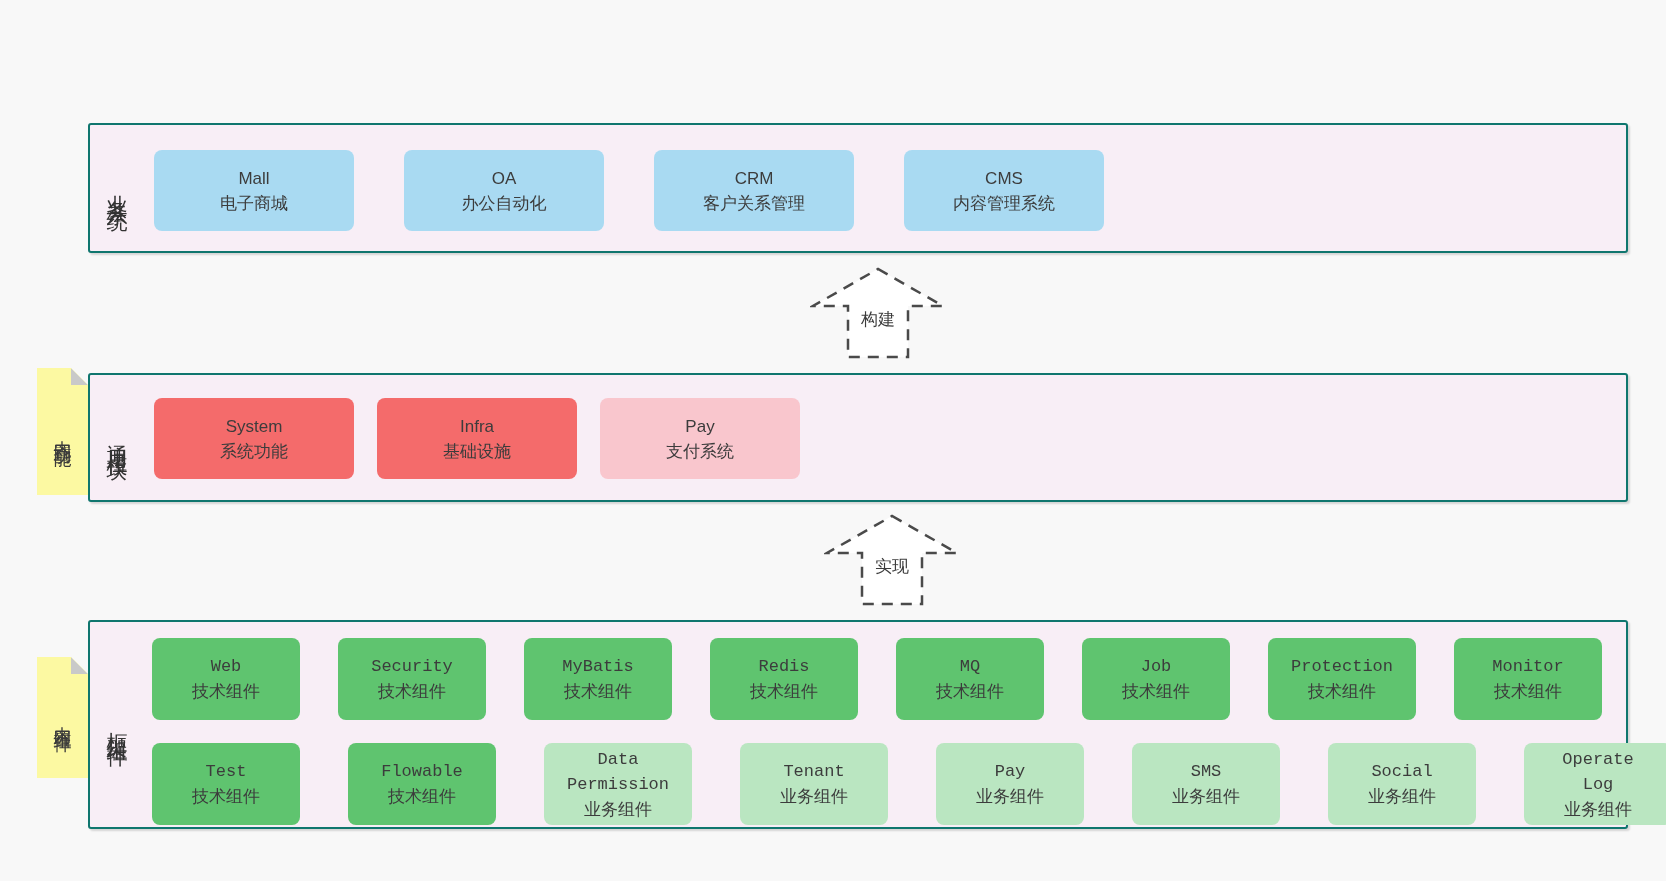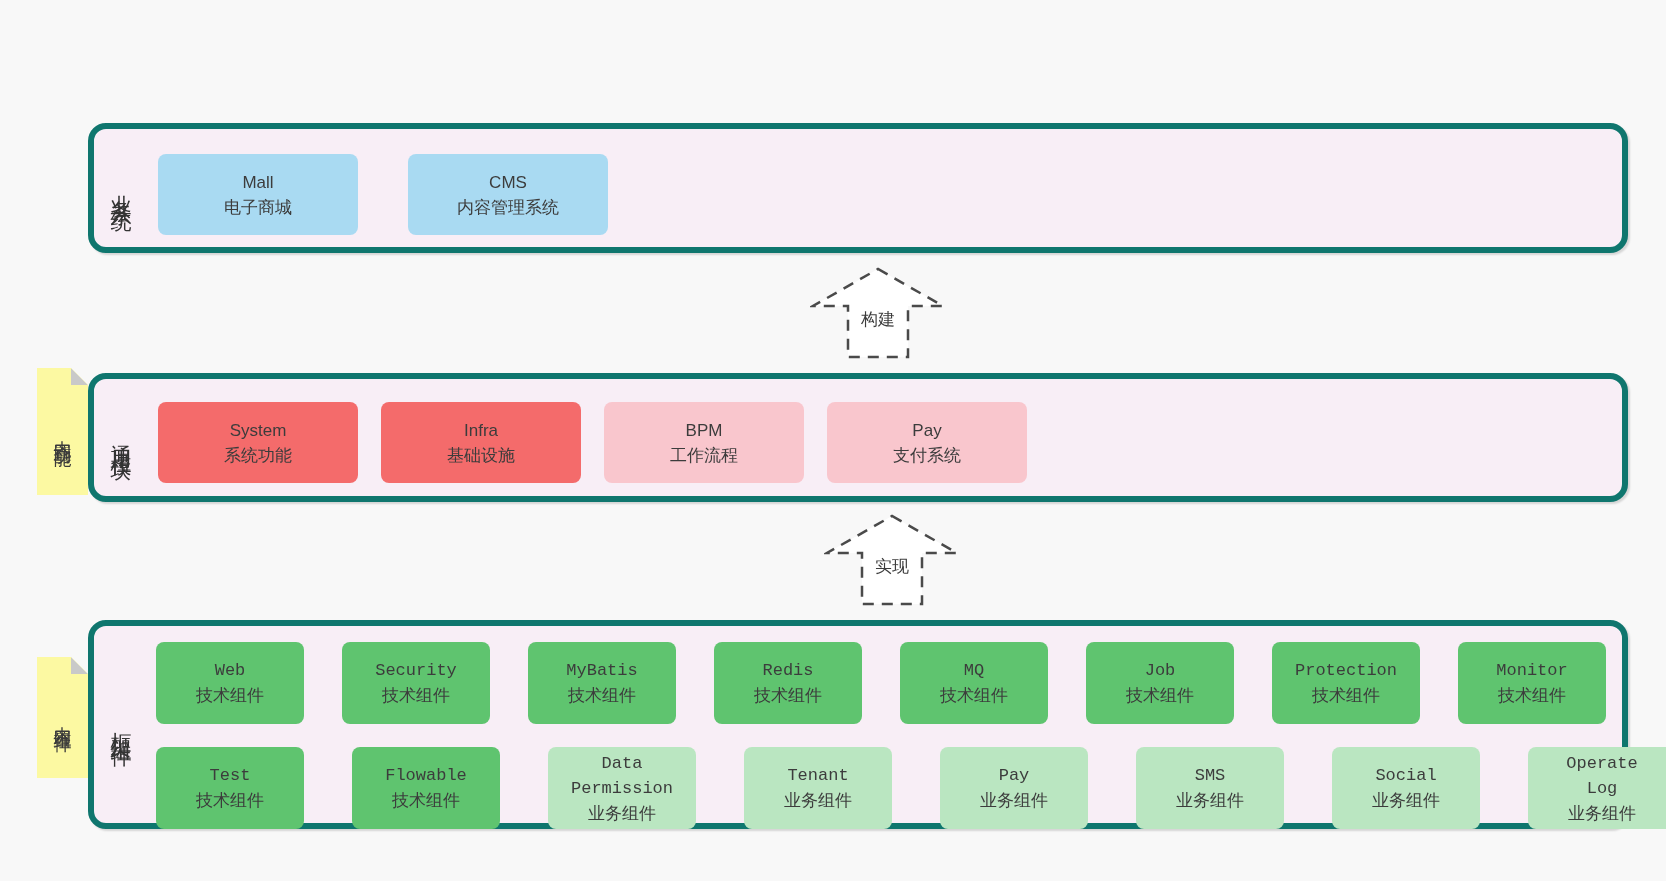--- a/index.html
+++ b/index.html
@@ -13,22 +13,22 @@
     width:1666px;height:881px;
     background:#f8f8f8;
     overflow:hidden;
   }
   
   .band{
     position:absolute;
     left:88px;
     width:1540px;
     background:#f8eef6;
-    border:6px solid #0f766e;
-    border-radius:18px;
+    border:2px solid #0f766e;
+    border-radius:3px;
     box-sizing:border-box;
     box-shadow:2px 2px 2px rgba(0,0,0,0.14);
   }
   .band-business{top:123px;height:130px;}
   .band-modules{top:373px;height:129px;}
   .band-frameworks{top:620px;height:209px;}
 
   .band-label{
     position:absolute;left:13px;top:0;bottom:0;
     display:flex;align-items:center;justify-content:center;
@@ -120,22 +120,30 @@
     <div class="band-label">
       <span>业务系统</span>
     </div>
     <div class="box-row">
 
         <div class="box blue">
           <div class="en">Mall</div>
           <div class="zh">电子商城</div>
         </div>
 
-
-
+        <div class="box blue">
+          <div class="en">OA</div>
+          <div class="zh">办公自动化</div>
+        </div>
+
+
+        <div class="box blue">
+          <div class="en">CRM</div>
+          <div class="zh">客户关系管理</div>
+        </div>
 
         <div class="box blue">
           <div class="en">CMS</div>
           <div class="zh">内容管理系统</div>
         </div>
 
       </div>
   </div>
 
   <svg class="arrow arrow-build" width="136" height="93" viewBox="0 0 136 93">
@@ -156,24 +164,20 @@
         <div class="box red">
           <div class="en">System</div>
           <div class="zh">系统功能</div>
         </div>
 
         <div class="box red">
           <div class="en">Infra</div>
           <div class="zh">基础设施</div>
         </div>
 
-        <div class="box pink">
-          <div class="en">BPM</div>
-          <div class="zh">工作流程</div>
-        </div>
 
         <div class="box pink">
           <div class="en">Pay</div>
           <div class="zh">支付系统</div>
         </div>
 
 
       </div>
   </div>
 

